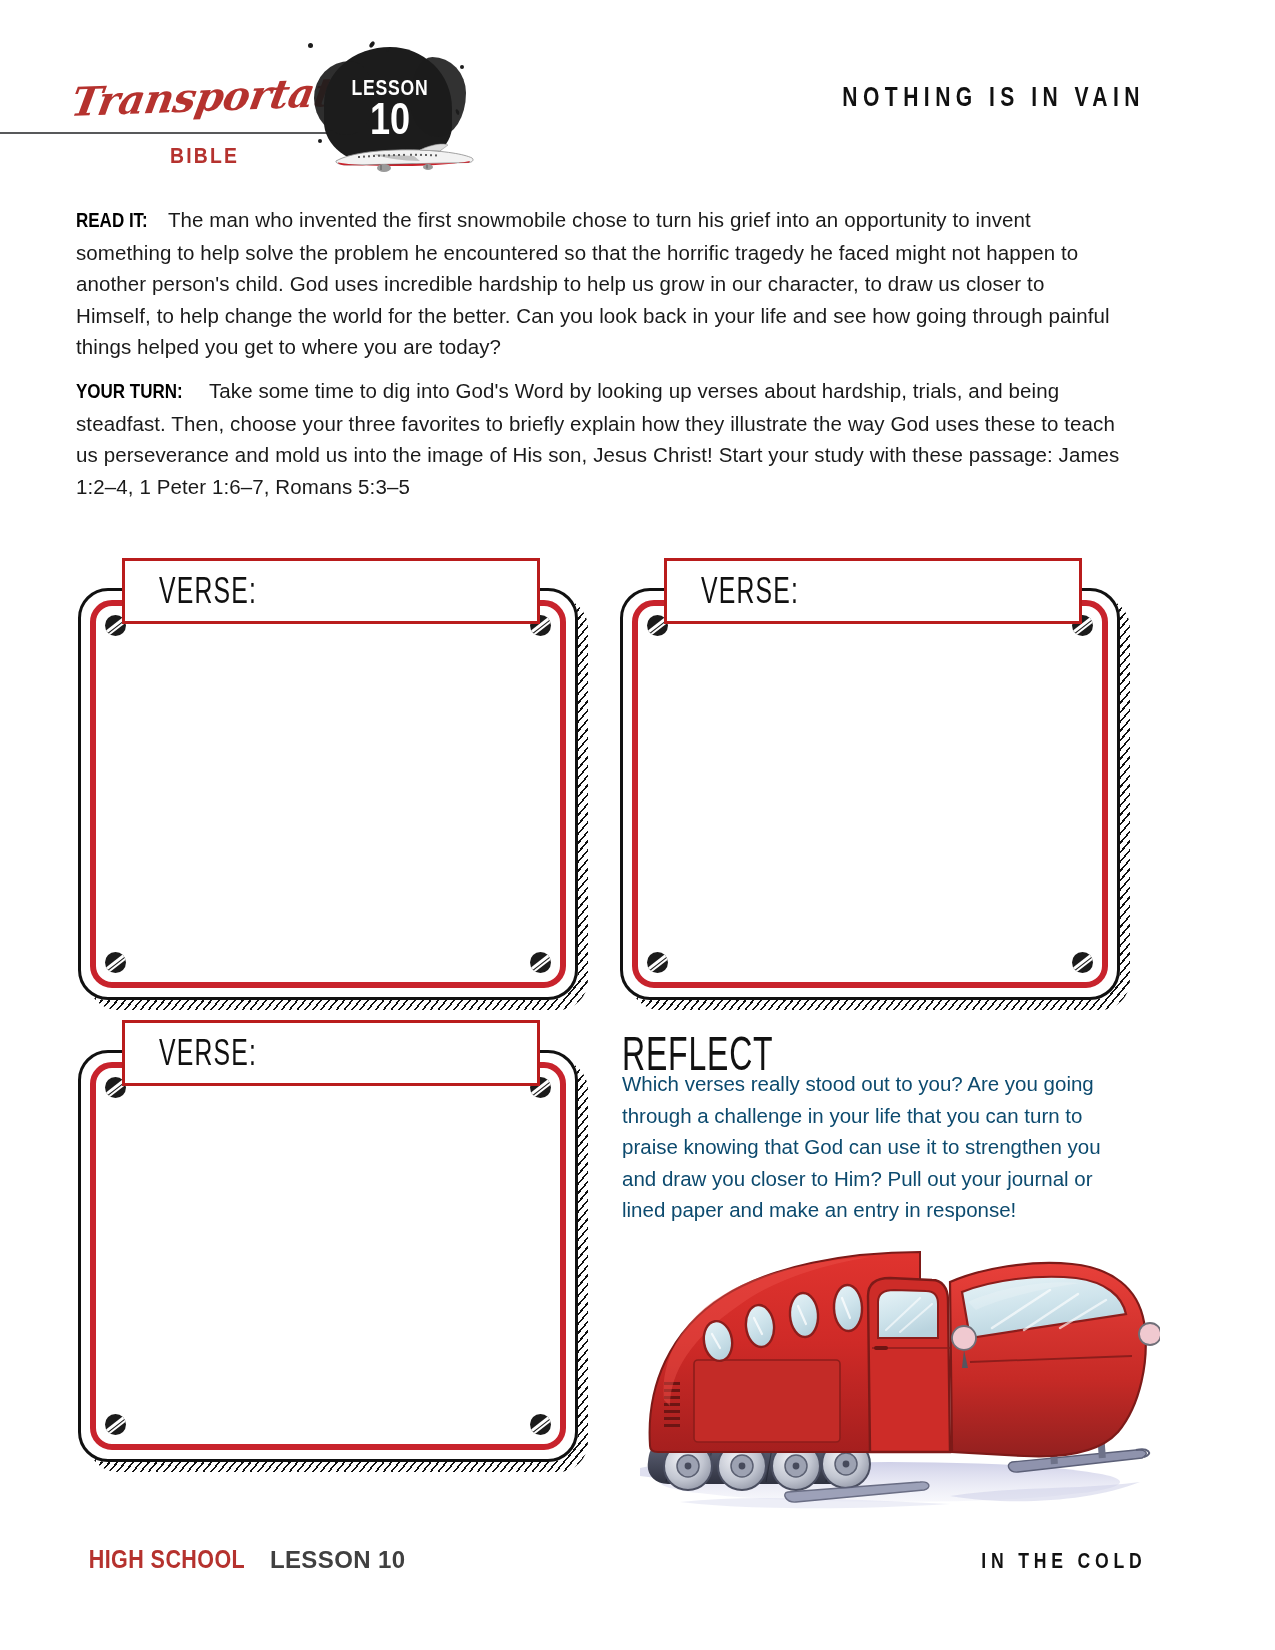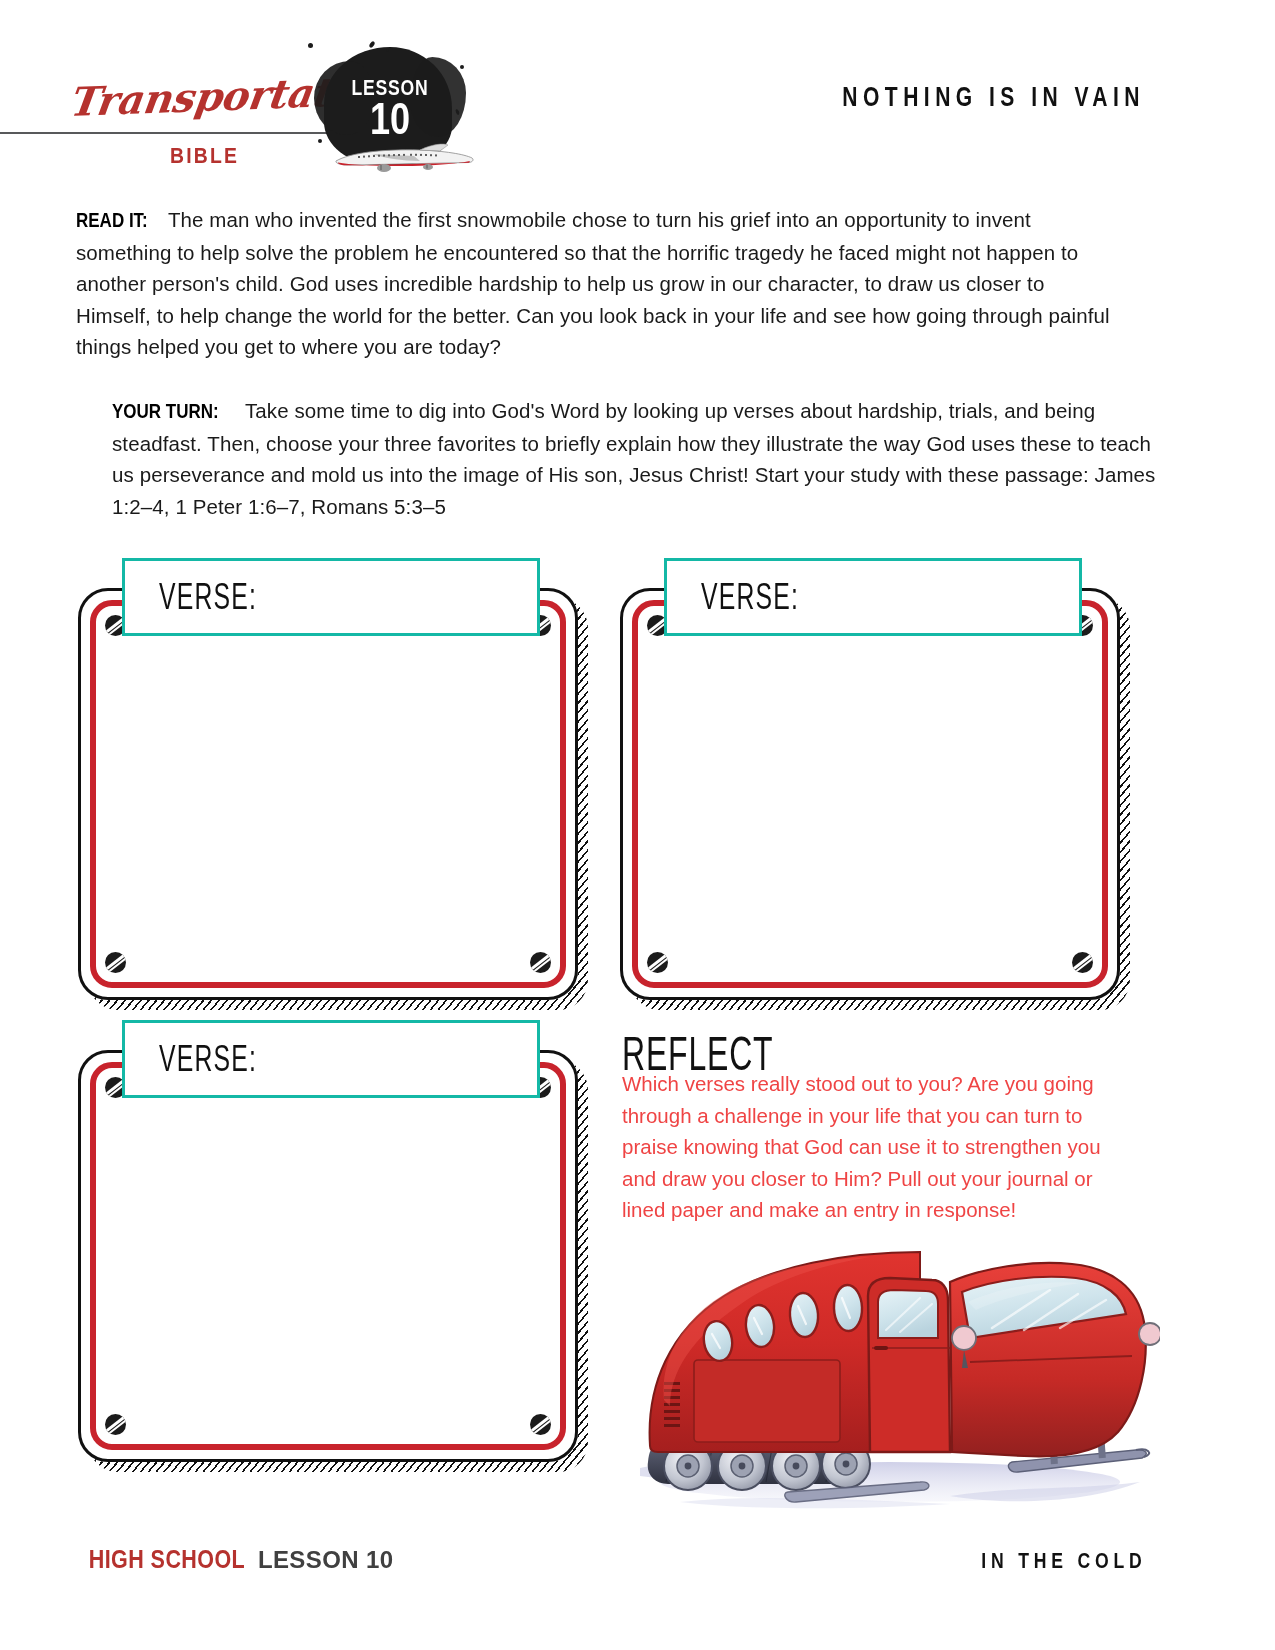--- a/index.html
+++ b/index.html
@@ -141,21 +141,21 @@
     font-weight: 700;
     font-size: 20px;
     letter-spacing: 0px;
     color: #000;
     transform: scaleX(0.85);
     display: inline-block;
     transform-origin: left center;
     margin-right: 2px;
   }
   #read-block { top: 204px; }
-  #turn-block { top: 395px; margin-left: 36px; }
+  #turn-block { top: 375px; }
 
   
   .verse-box { position: absolute; }
 
   .vb-shadow {
     position: absolute;
     left: 10px; top: 10px;
     width: 100%; height: 100%;
     background: repeating-linear-gradient(
       -50deg,
@@ -208,22 +208,22 @@
     transform: rotate(-38deg);
   }
   .sc-tl { left: 24px;  top: 24px; }
   .sc-tr { right: 24px; top: 24px; }
   .sc-bl { left: 24px;  bottom: 24px; }
   .sc-br { right: 24px; bottom: 24px; }
 
   .verse-label-band {
     position: absolute;
     background: #fff;
-    border: 3px solid #14b8a6;
-    height: 78px;
+    border: 3px solid #b91c1c;
+    height: 66px;
     z-index: 6;
     display: flex;
     align-items: center;
   }
   .verse-label-text {
     font-family: "Liberation Sans Narrow", "Liberation Sans", sans-serif;
     font-weight: 400;
     font-size: 31px;
     letter-spacing: 1.5px;
     color: #111;
@@ -245,30 +245,30 @@
     transform-origin: left top;
   }
   .reflect-body {
     position: absolute;
     left: 622px; top: 1068px;
     width: 512px;
     font-family: "Liberation Sans", sans-serif;
     font-weight: 300;
     font-size: 20.5px;
     line-height: 31.5px;
-    color: #ef4444;
+    color: #0c4a6e;
   }
 
   
   .snowcoach { position: absolute; left: 620px; top: 1210px; width: 540px; height: 300px; }
 
   
   .footer-left {
     position: absolute; left: 76px; top: 1545px;
-    display: flex; align-items: baseline; 
+    display: flex; align-items: baseline; gap: 12px;
   }
   .fl-school {
     font-family: "Liberation Sans Narrow", "Liberation Sans", sans-serif;
     font-weight: 700; font-size: 25px; letter-spacing: .5px;
     color: #b5322e;
     transform: scaleX(0.86); transform-origin: left baseline;
   }
   .fl-lesson {
     font-family: "Liberation Sans", sans-serif;
     font-weight: 700; font-size: 24px; letter-spacing: .4px;

